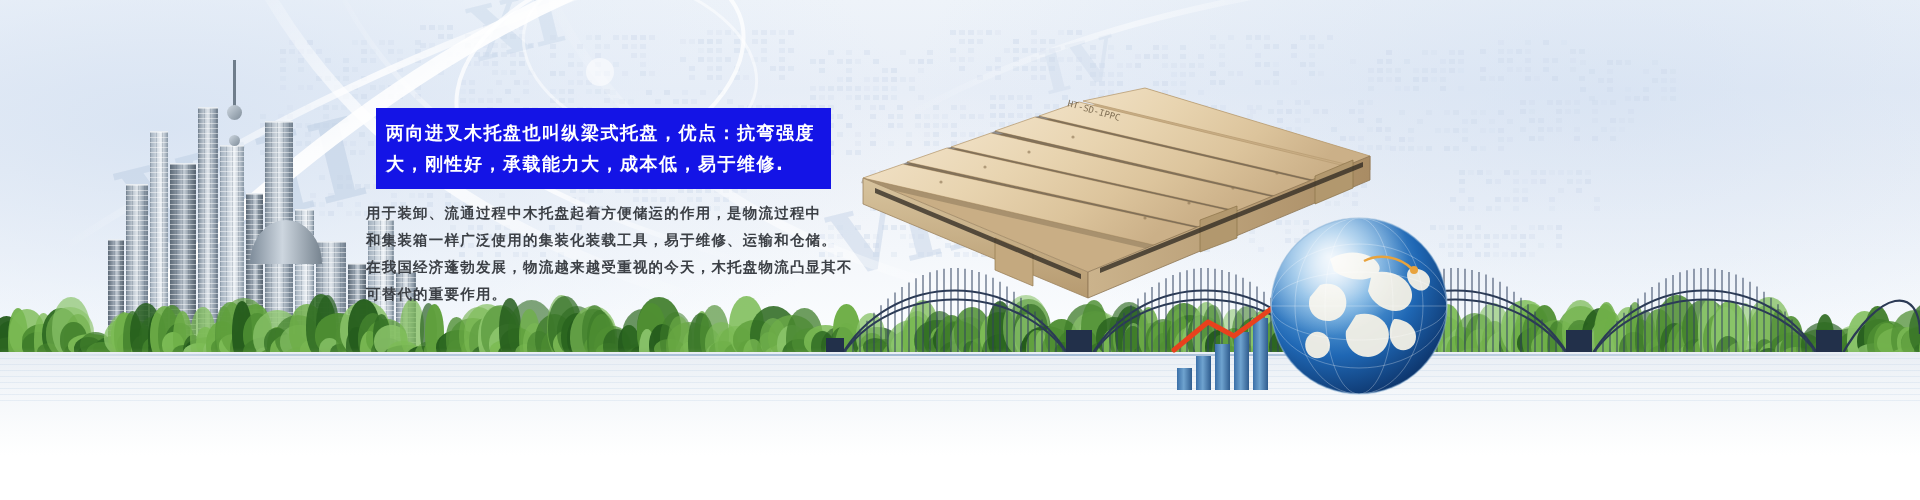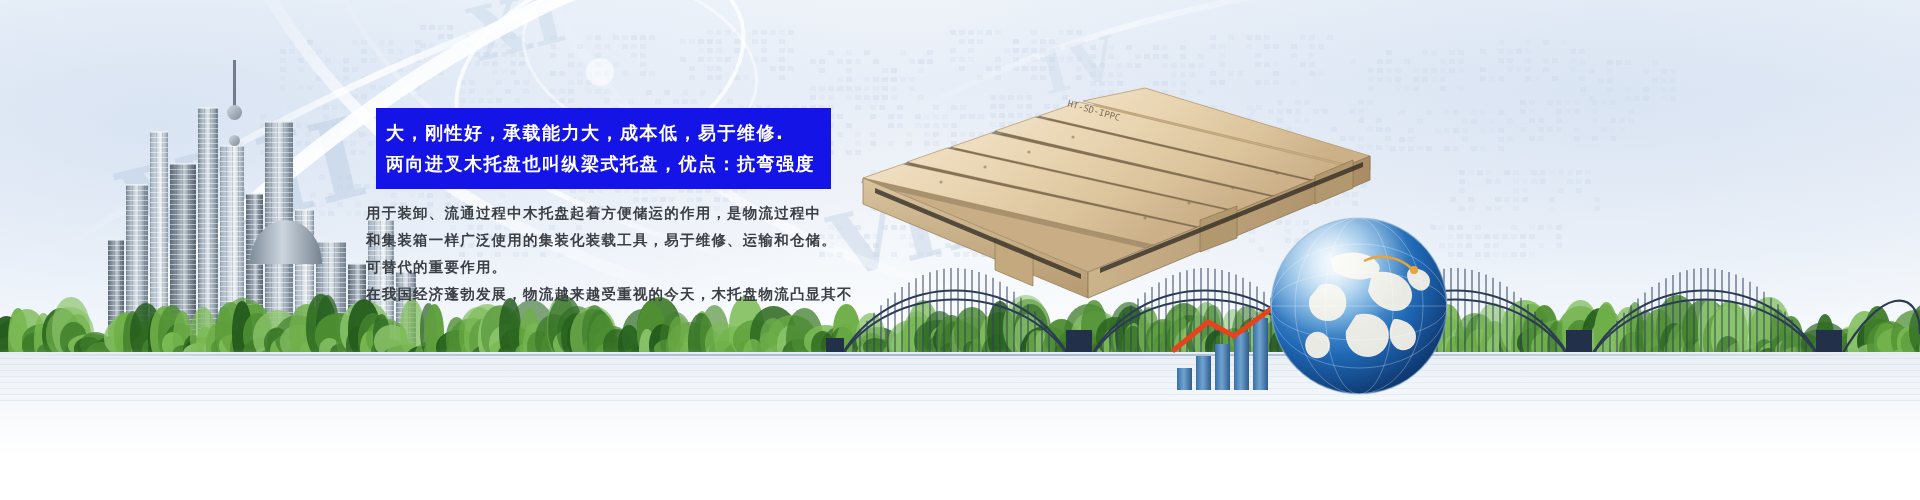--- a/index.html
+++ b/index.html
@@ -2304,24 +2304,24 @@
       <line x1="3" y1="91" x2="179" y2="91"></line>
     </g>
     <circle cx="91" cy="91" r="88" fill="url(#gloss)"></circle>
     <path d="M96,46 C112,38 132,42 144,54" stroke="#e8a33d" stroke-width="2.5" fill="none"></path>
     <circle cx="146" cy="55" r="4" fill="#e8a33d"></circle>
     <circle cx="91" cy="91" r="88" fill="none" stroke="#8fb6d8" stroke-opacity=".5" stroke-width="1.5"></circle>
   </svg>
 
 
   <div class="bluebox">
+    <div class="line">两向进叉木托盘也叫纵梁式托盘，优点：抗弯强度</div>
     <div class="line">大，刚性好，承载能力大，成本低，易于维修.</div>
-    <div class="line">两向进叉木托盘也叫纵梁式托盘，优点：抗弯强度</div>
   </div>
 
   <div class="para">
     <div class="pline">用于装卸、流通过程中木托盘起着方便储运的作用，是物流过程中</div>
     <div class="pline">和集装箱一样广泛使用的集装化装载工具，易于维修、运输和仓储。</div>
+    <div class="pline">在我国经济蓬勃发展，物流越来越受重视的今天，木托盘物流凸显其不</div>
     <div class="pline">可替代的重要作用。</div>
-    <div class="pline">在我国经济蓬勃发展，物流越来越受重视的今天，木托盘物流凸显其不</div>
   </div>
 
 </div>
 
 </body></html>

